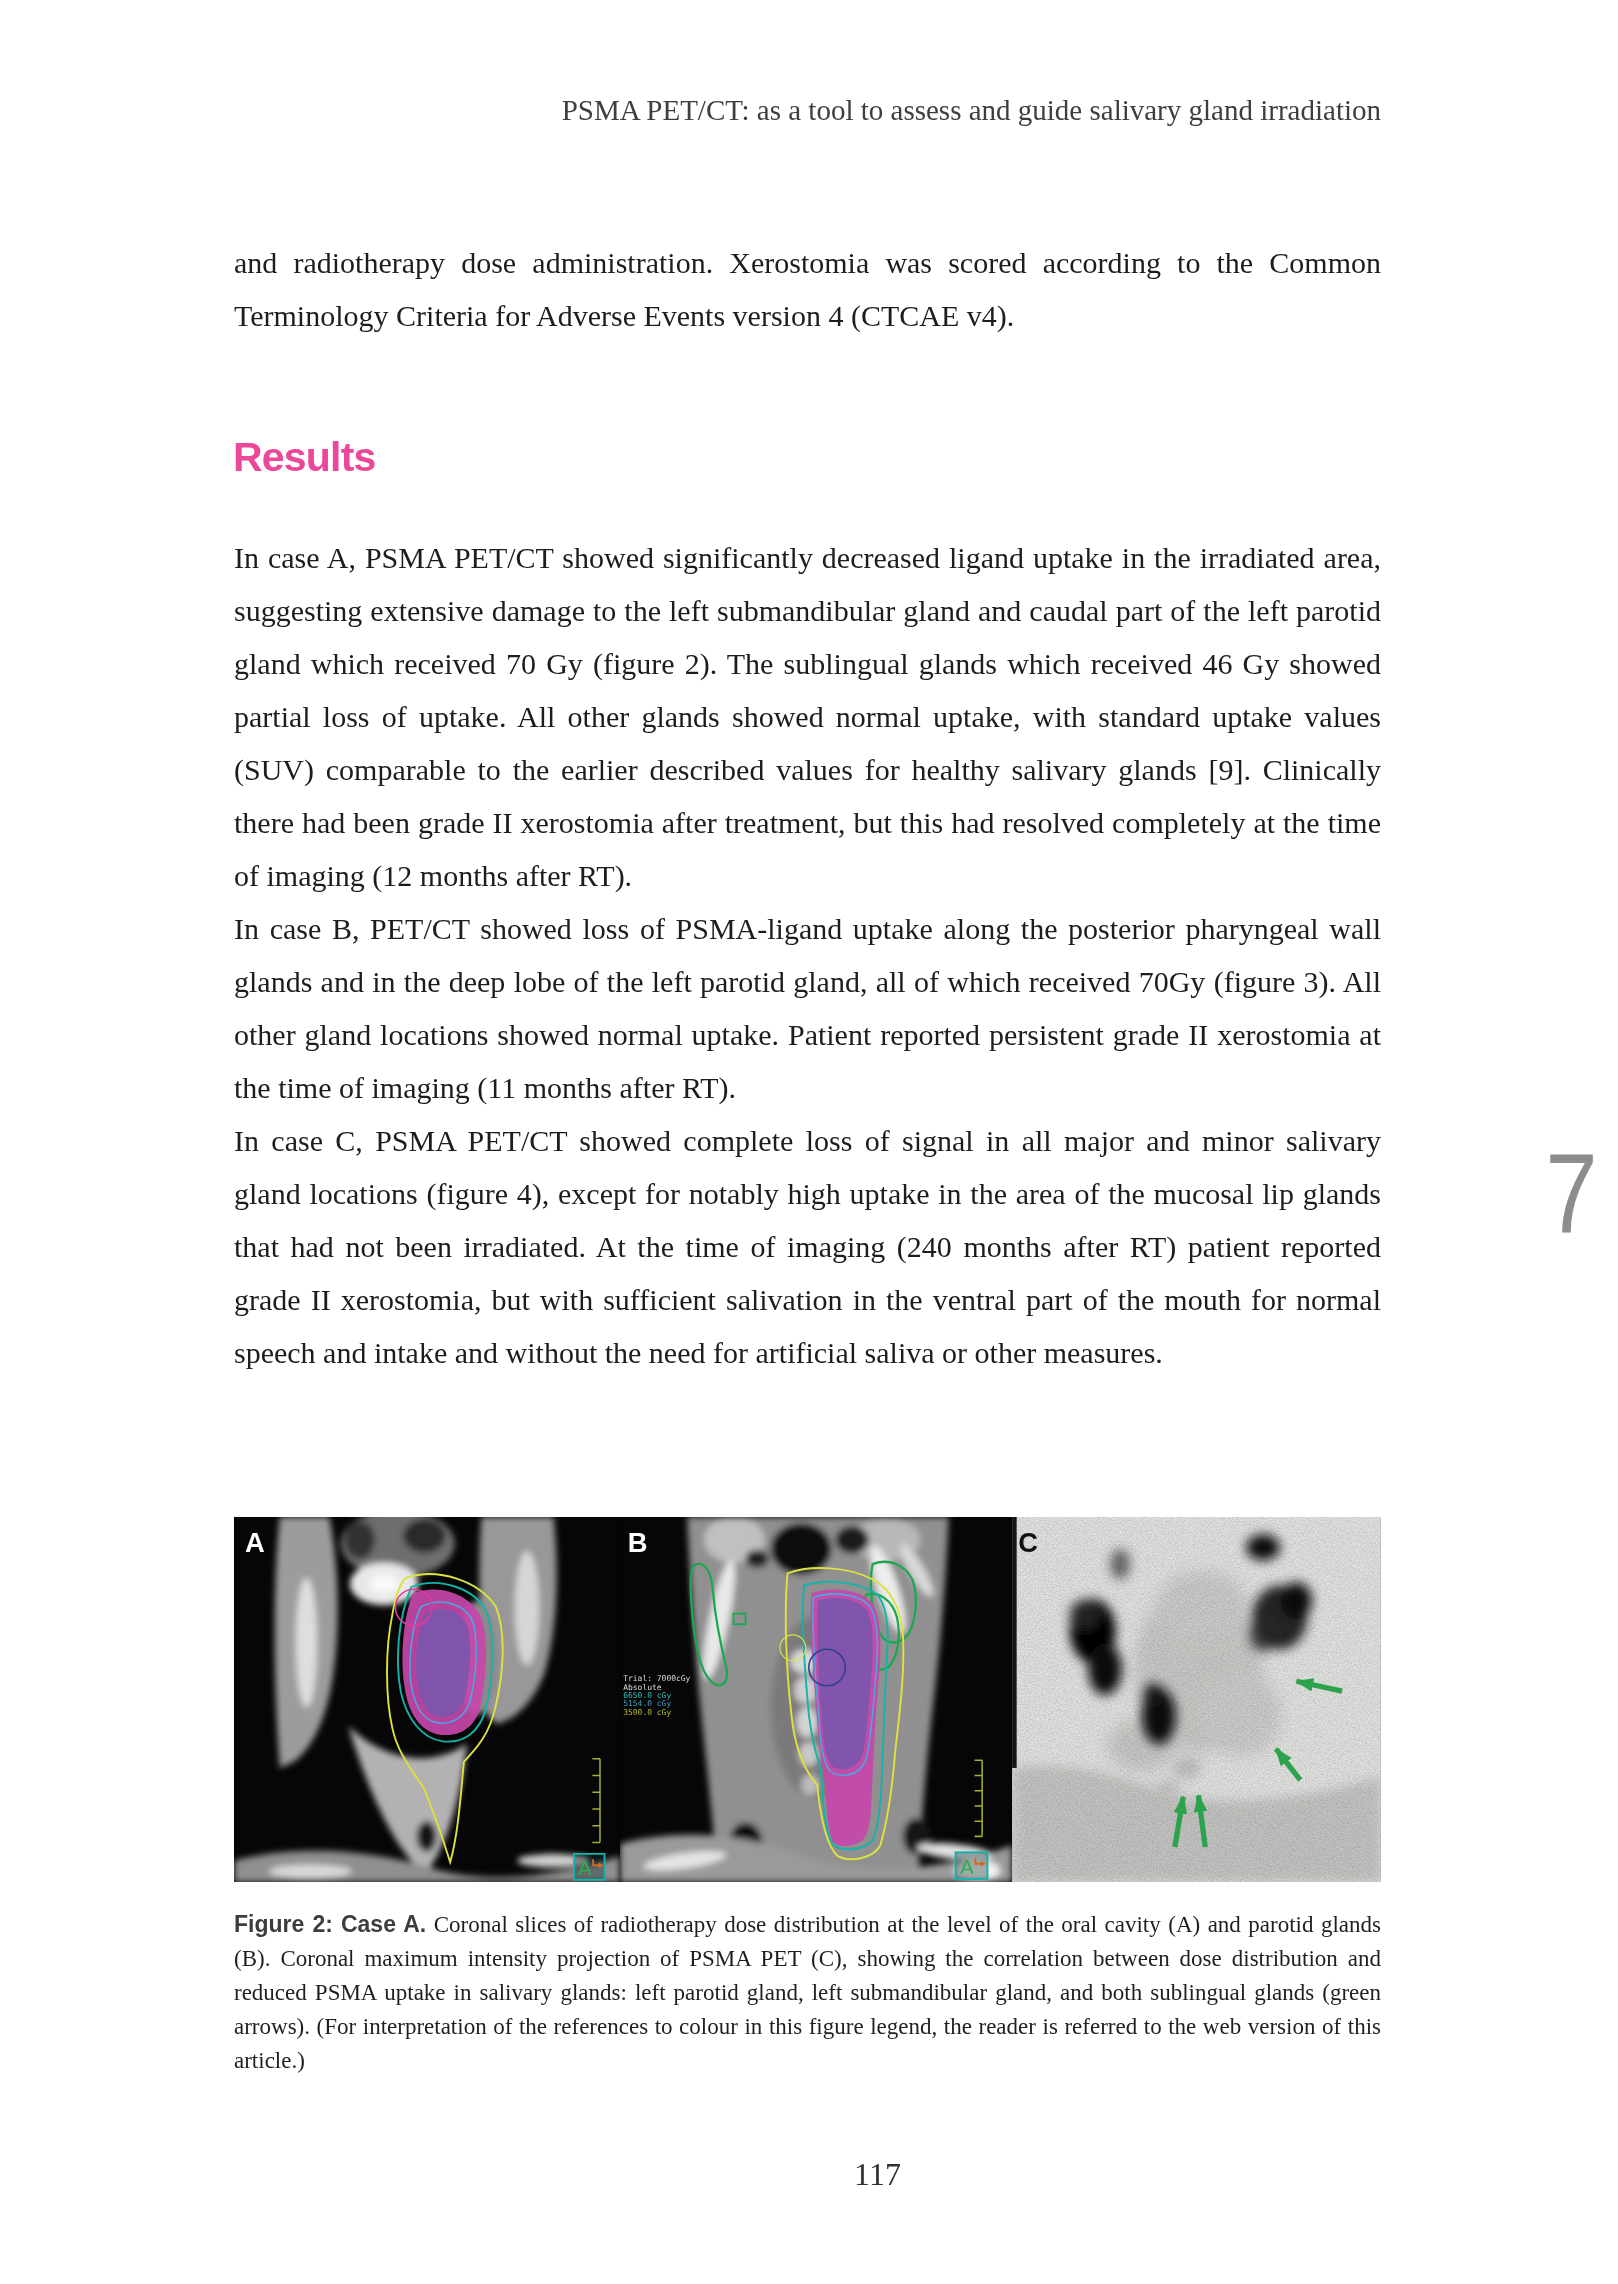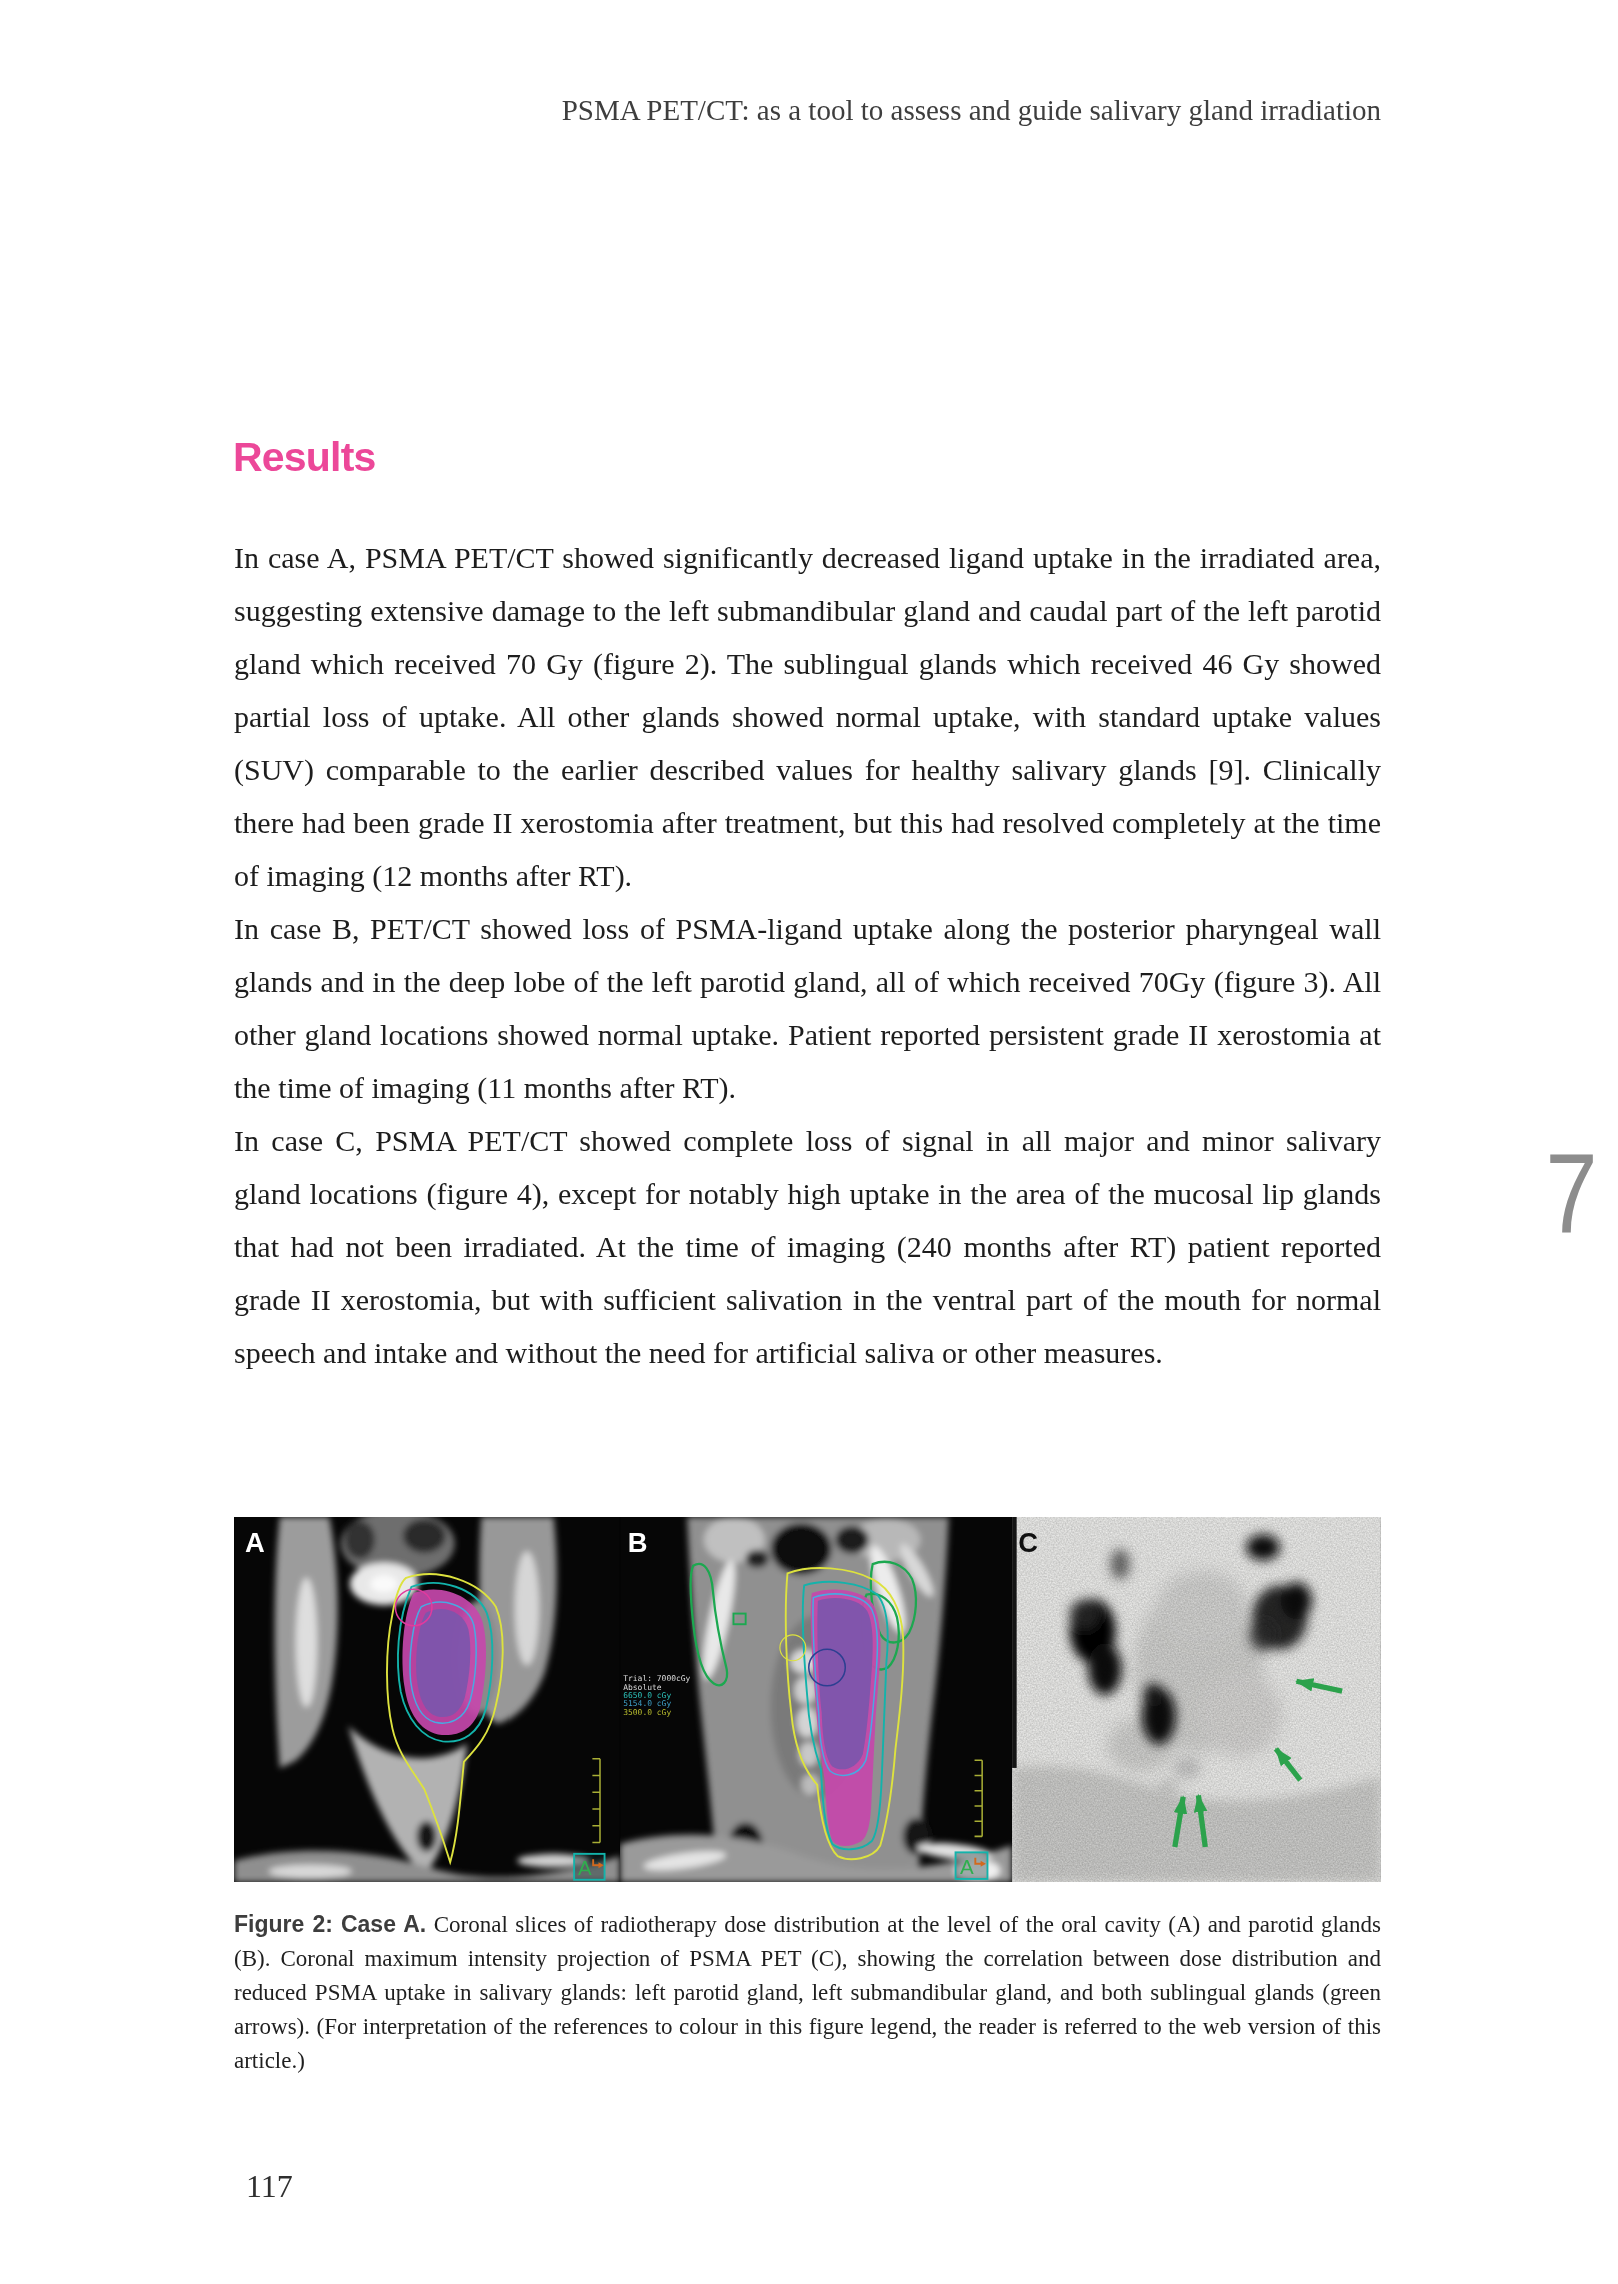--- a/index.html
+++ b/index.html
@@ -17,33 +17,34 @@
   .bodytext p{margin:0;}
   .figure{position:absolute;top:1517px;left:234px;width:1147px;height:365px;display:flex;background:#000;}
   .figure svg{display:block;height:365px;flex:0 0 auto;}
   .caption{position:absolute;top:1907px;left:234px;width:1147px;margin:0;
         font-size:23px;line-height:34px;text-align:justify;color:#1f1f1f;}
   .cap-lead{font-family:"Liberation Sans",sans-serif;font-weight:700;color:#3d3d3d;margin-top:7px;}
   .chapter-tab{position:absolute;top:1131px;right:0;width:39px;height:151px;background:#9b9b9b;}
   .chapter-number{position:absolute;top:1137px;right:67px;
         font-family:"Liberation Sans",sans-serif;font-weight:300;font-size:114px;line-height:114px;
         color:#8d8d8d;transform:scaleX(.82);transform-origin:100% 0;}
-  .page-number{position:absolute;top:2158px;left:234px;width:1287px;margin:12px;
-        text-align:left;font-size:32px;line-height:32px;color:#2f2f2f;}
+  .page-number{position:absolute;top:2158px;left:234px;width:1287px;margin:0;
+        text-align:center;font-size:32px;line-height:32px;color:#2f2f2f;}
   .panel-label{font-family:"Liberation Sans",sans-serif;font-weight:700;font-size:36px;}
   .legend-text{font-family:"DejaVu Sans Mono",monospace;font-size:10.5px;}
   .marker-letter{font-family:"Liberation Sans",sans-serif;font-size:27px;}
 </style>
 </head>
 <body>
 
 <div class="page">
 
   <p class="running-header">PSMA PET/CT: as a tool to assess and guide salivary gland irradiation</p>
 
+  <p class="intro">and radiotherapy dose administration. Xerostomia was scored according to the Common Terminology Criteria for Adverse Events version 4 (CTCAE v4).</p>
 
   <h1 class="results-title">Results</h1>
 
   <div class="bodytext">
     <p>In case A, PSMA PET/CT showed significantly decreased ligand uptake in the irradiated area, suggesting extensive damage to the left submandibular gland and caudal part of the left parotid gland which received 70 Gy (figure 2). The sublingual glands which received 46 Gy showed partial loss of uptake. All other glands showed normal uptake, with standard uptake values (SUV) comparable to the earlier described values for healthy salivary glands [9]. Clinically there had been grade II xerostomia after treatment, but this had resolved completely at the time of imaging (12 months after RT).</p>
     <p>In case B, PET/CT showed loss of PSMA-ligand uptake along the posterior pharyngeal wall glands and in the deep lobe of the left parotid gland, all of which received 70Gy (figure 3). All other gland locations showed normal uptake. Patient reported persistent grade II xerostomia at the time of imaging (11 months after RT).</p>
     <p>In case C, PSMA PET/CT showed complete loss of signal in all major and minor salivary gland locations (figure 4), except for notably high uptake in the area of the mucosal lip glands that had not been irradiated. At the time of imaging (240 months after RT) patient reported grade II xerostomia, but with sufficient salivation in the ventral part of the mouth for normal speech and intake and without the need for artificial saliva or other measures.</p>
   </div>
 
   <div class="figure">

